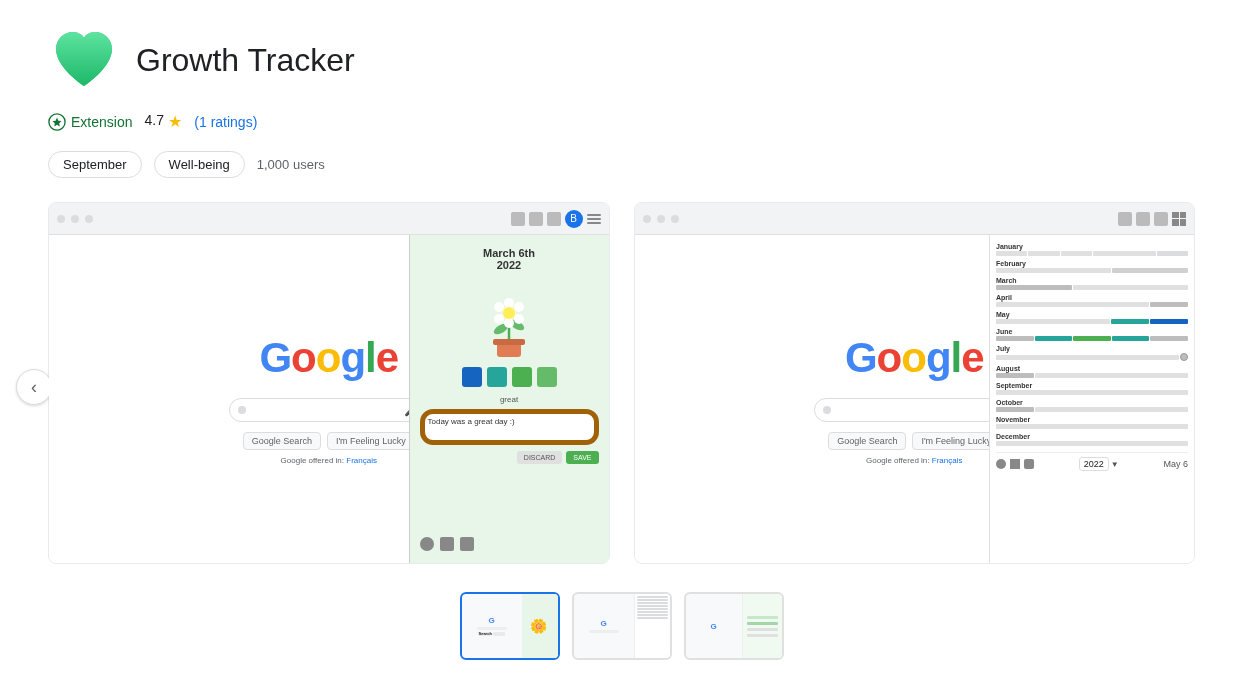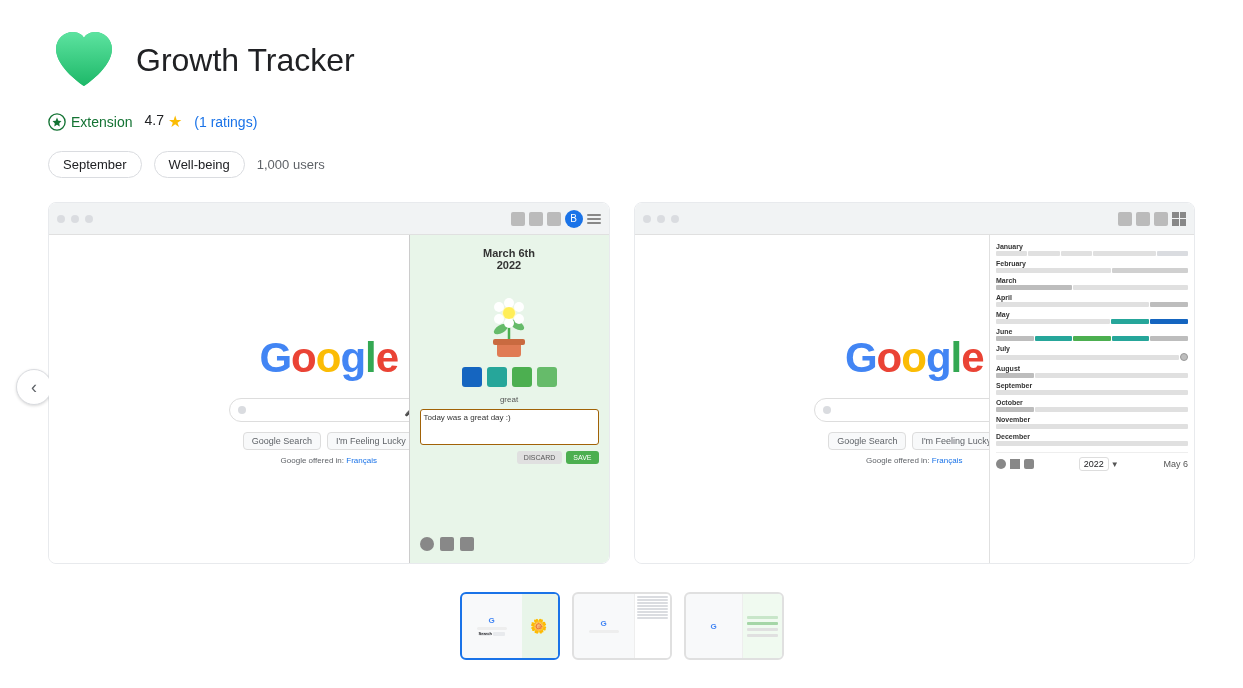--- a/index.html
+++ b/index.html
@@ -264,22 +264,22 @@
       width: 20px; height: 20px; border-radius: 3px;
     }
     .popup-label {
       font-size: 8px;
       color: #555;
       margin-bottom: 5px;
     }
     .popup-textarea {
       width: 100%;
       height: 36px;
-      border: 1px solid #a16207;
-      border-radius: 3px;
+      border: 5px solid #a16207;
+      border-radius: 13px;
       background: #fff;
       font-size: 8px;
       padding: 3px;
       color: #333;
       margin-bottom: 6px;
       resize: none;
       font-family: Arial;
     }
     .popup-btns {
       display: flex;

